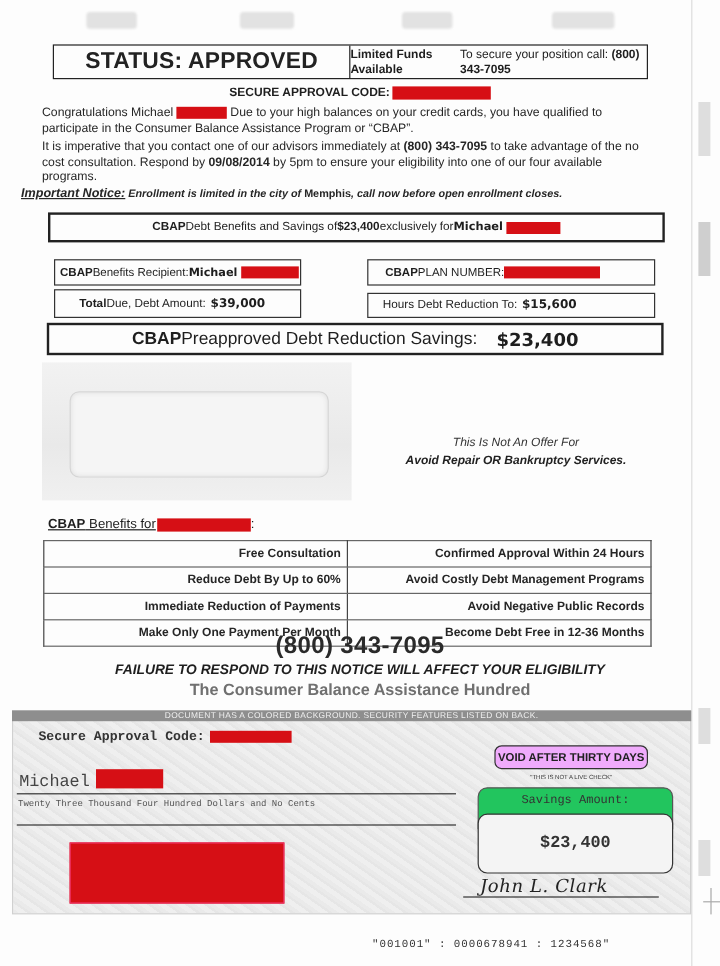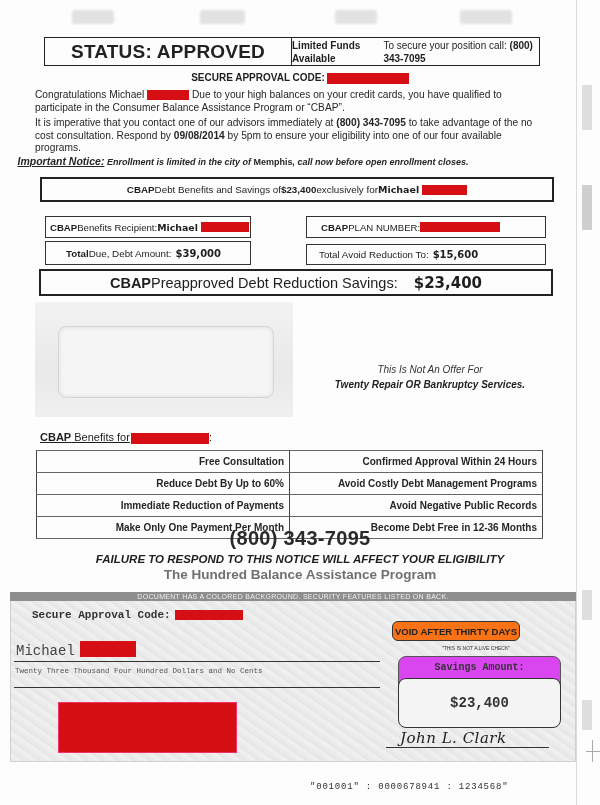--- a/index.html
+++ b/index.html
@@ -63,29 +63,29 @@
   .phone-big { left: 0; width: 600px; top: 527px; text-align: center; font-size: 20px; font-weight: bold; color: #2a2a2a; letter-spacing: 0.3px; }
   .failure { left: 0; width: 600px; top: 553px; text-align: center; font-size: 11.5px; font-weight: bold; font-style: italic; color: #1e1e1e; }
   .program { left: 0; width: 600px; top: 567px; text-align: center; font-size: 13.5px; font-weight: bold; color: #707070; }
 
   
   .check { left: 10px; top: 592px; width: 566px; height: 170px; background: repeating-linear-gradient(35deg,#eaeaea 0 3px,#efefef 3px 7px,#e6e6e6 7px 9px); border: 1px solid #d0d0d0; }
   .check-banner { left: 10px; top: 592px; width: 566px; height: 9px; background: #8e8e8e; color: #f0f0f0; font-size: 7px; text-align: center; line-height: 9px; letter-spacing: 0.3px; }
   .mono { font-family: "Liberation Mono", monospace; }
   .check-code { left: 32px; top: 609px; font-size: 11px; font-weight: bold; color: #333; }
   .check-code .redact { width: 68px; height: 10px; margin-left: 4px; }
-  .void-box { left: 392px; top: 621px; width: 128px; height: 20px; border: 1.5px solid #333; border-radius: 6px; background: #f97316; font-size: 9.5px; font-weight: bold; display: flex; align-items: center; justify-content: center; color: #222; }
+  .void-box { left: 412px; top: 621px; width: 128px; height: 20px; border: 1.5px solid #333; border-radius: 6px; background: #f0abfc; font-size: 9.5px; font-weight: bold; display: flex; align-items: center; justify-content: center; color: #222; }
   .not-live { left: 412px; top: 645px; width: 128px; text-align: center; font-size: 5px; color: #333; }
   .payee { left: 16px; top: 641px; font-size: 14px; color: #444; }
   .payee .redact { width: 56px; height: 16px; margin-left: 5px; vertical-align: -2px; }
   .payee-line { left: 14px; top: 661px; width: 366px; height: 1px; background: #333; }
   .amount-words { left: 15px; top: 667px; font-size: 7.5px; color: #555; }
   .words-line { left: 14px; top: 687px; width: 366px; height: 1px; background: #333; }
   .savings-box { left: 398px; top: 656px; width: 163px; height: 96px; }
-  .savings-head { position: absolute; left: 0; top: 0; width: 163px; height: 35px; background: #d946ef; border: 1px solid #555; border-radius: 8px 8px 0 0; font-size: 10px; font-weight: bold; color: #333; text-align: center; padding-top: 5px; }
+  .savings-head { position: absolute; left: 0; top: 0; width: 163px; height: 35px; background: #22c55e; border: 1px solid #555; border-radius: 8px 8px 0 0; font-size: 10px; font-weight: normal; color: #333; text-align: center; padding-top: 5px; }
   .savings-body { position: absolute; left: 0; top: 20px; width: 163px; height: 50px; background: #f4f4f4; border: 1px solid #333; border-radius: 8px; display: flex; align-items: center; justify-content: center; font-size: 14px; font-weight: bold; color: #333; }
   .redact-block { left: 58px; top: 702px; width: 179px; height: 51px; background: #d60f15; border: 1px solid #e36; }
   .signature { left: 400px; top: 729px; font-family: "DejaVu Serif", serif; font-style: italic; font-size: 15px; color: #222; letter-spacing: 0.5px; }
   .sig-line { left: 386px; top: 747px; width: 163px; height: 1px; background: #333; }
   .micr { left: 310px; top: 782px; font-size: 9px; color: #333; letter-spacing: 0.8px; }
   .crosshair-h { left: 586px; top: 751px; width: 14px; height: 1px; background: #aaa; }
   .crosshair-v { left: 592px; top: 740px; width: 1px; height: 22px; background: #aaa; }
 </style>
 </head>
 <body>
@@ -147,36 +147,36 @@
     <span class="redact"></span>
 </div>
 
 <div class="abs box-thin total-due">
   <span class="b">Total</span>
     <span> Due, Debt Amount:</span>
     <span class="big-val">$39,000</span>
 </div>
 
 <div class="abs box-thin total-red">
-  <span>Total Avoid Reduction To:</span>
+  <span>Hours Debt Reduction To:</span>
     <span class="big-val">$15,600</span>
 </div>
 
 <div class="abs box preapproved">
   <span class="b">CBAP</span>
     <span> Preapproved Debt Reduction Savings:</span>
     <span class="amt">$23,400</span>
 </div>
 
 <div class="abs window-area"></div>
 <div class="abs window"></div>
 
 <div class="abs not-offer">
   <div>This Is Not An Offer For</div>
-  <div class="l2">Twenty Repair OR Bankruptcy Services.</div>
+  <div class="l2">Avoid Repair OR Bankruptcy Services.</div>
 </div>
 
 <div class="abs benefits-for">
   <span class="label"><span class="b">CBAP</span><span> Benefits for</span></span><span class="redact"></span><span>:</span>
 </div>
 
 <table class="benefits">
   <tbody id="benefits-body">
       <tr>
         <td>Free Consultation</td>
@@ -192,21 +192,21 @@
       </tr>
       <tr>
         <td>Make Only One Payment Per Month</td>
         <td>Become Debt Free in 12-36 Months</td>
       </tr>
     </tbody>
 </table>
 
 <div class="abs phone-big">(800) 343-7095</div>
 <div class="abs failure">FAILURE TO RESPOND TO THIS NOTICE WILL AFFECT YOUR ELIGIBILITY</div>
-<div class="abs program">The Hundred Balance Assistance Program</div>
+<div class="abs program">The Consumer Balance Assistance Hundred</div>
 
 <div class="abs check"></div>
 <div class="abs check-banner">DOCUMENT HAS A COLORED BACKGROUND. SECURITY FEATURES LISTED ON BACK.</div>
 
 <div class="abs check-code mono">
   <span>Secure Approval Code:</span><span class="redact"></span>
 </div>
 
 <div class="abs void-box">VOID AFTER THIRTY DAYS</div>
 <div class="abs not-live">"THIS IS NOT A LIVE CHECK"</div>

